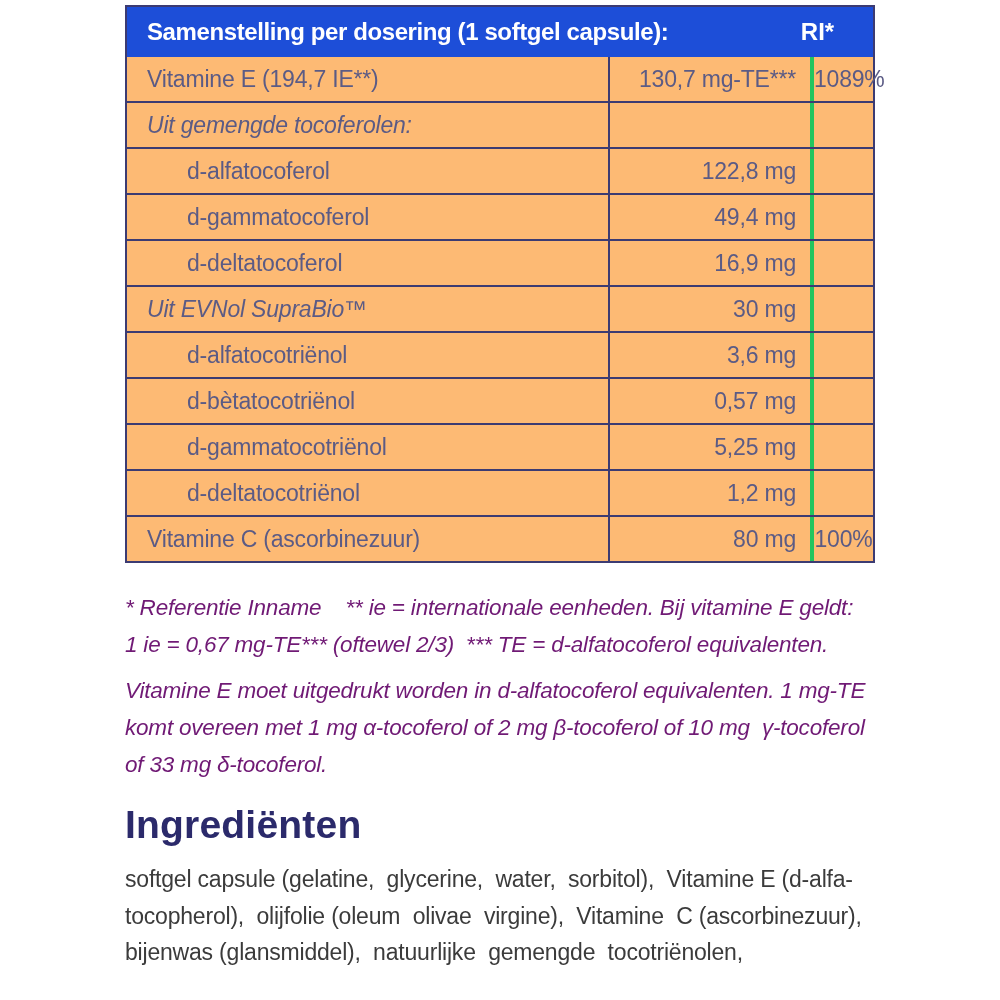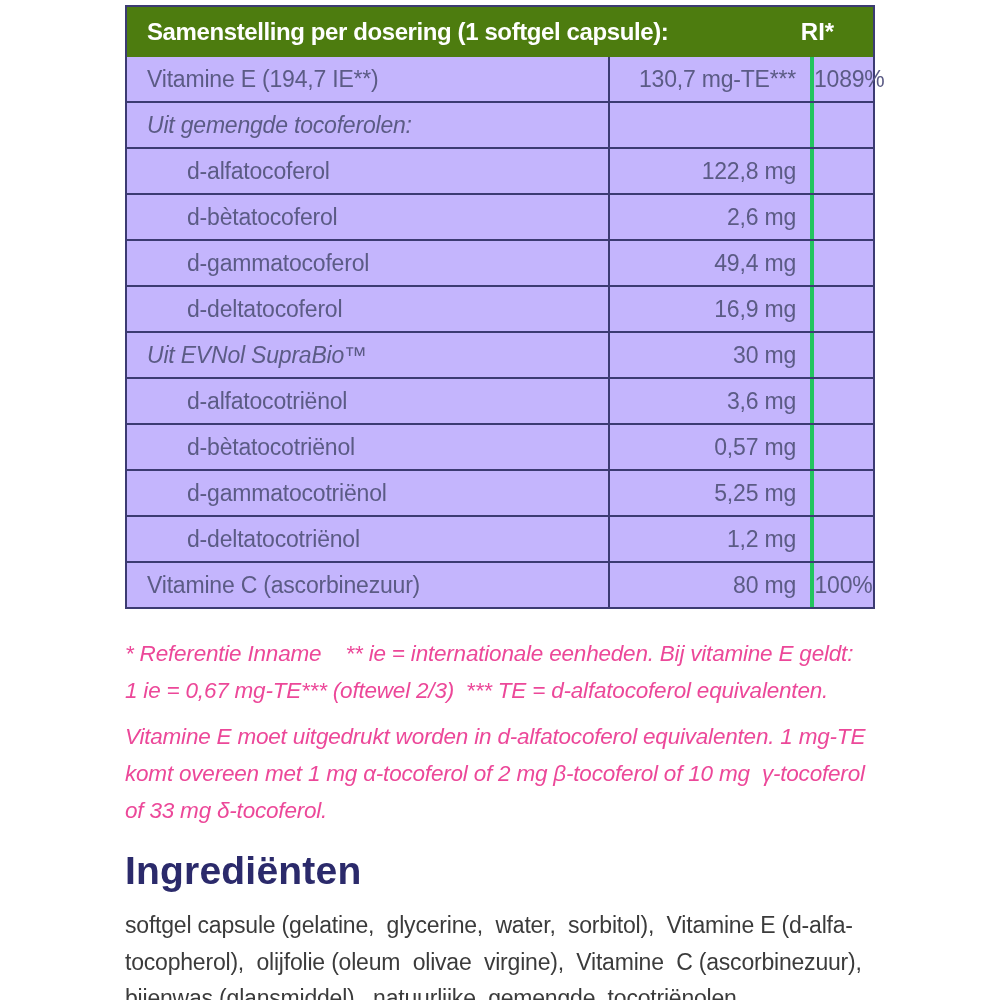--- a/index.html
+++ b/index.html
@@ -17,21 +17,21 @@
     top: 5px;
     width: 750px;
   }
   
   .tbl {
     width: 750px;
     box-sizing: border-box;
     border: 2px solid #3c3b72;
   }
   .tbl-header {
-    background: #4d7c0f;
+    background: #1d4ed8;
     height: 50px;
     display: flex;
     align-items: center;
     justify-content: space-between;
     color: #ffffff;
   }
   .tbl-header .title {
     font-size: 24px;
     font-weight: bold;
     letter-spacing: -0.4px;
@@ -45,21 +45,21 @@
     text-align: center;
     flex: none;
   }
   .tbl-row {
     display: flex;
     height: 44px;
     border-top: 2px solid #3c3b72;
     color: #5b5b85;
     font-size: 23px;
     letter-spacing: -0.2px;
-    background: #c4b5fd;
+    background: #fdba74;
   }
   .cell-name {
     width: 433px;
     flex: none;
     display: flex;
     align-items: center;
     padding-left: 20px;
     box-sizing: border-box;
     white-space: nowrap;
     overflow: hidden;
@@ -82,21 +82,21 @@
     align-items: center;
     justify-content: center;
     border-left: 4px solid #22c55e;
     white-space: nowrap;
   }
   .row-sub .cell-name { padding-left: 60px; }
   .row-group .cell-name { font-style: italic; }
   
   .footnotes {
     margin-top: 26px;
-    color: #ec4899;
+    color: #701a75;
     font-style: italic;
     font-size: 22.5px;
     letter-spacing: -0.2px;
   }
   .fn-line {
     line-height: 37px;
     white-space: pre-wrap;
   }
   .fn-para2 { margin-top: 9px; }
   
@@ -140,25 +140,20 @@
       <div class="cell-amount"></div>
       <div class="cell-ri"></div>
     </div>
 
     <div class="tbl-row row-sub">
       <div class="cell-name">d-alfatocoferol</div>
       <div class="cell-amount">122,8 mg</div>
       <div class="cell-ri"></div>
     </div>
 
-    <div class="tbl-row row-sub">
-      <div class="cell-name">d-bètatocoferol</div>
-      <div class="cell-amount">2,6 mg</div>
-      <div class="cell-ri"></div>
-    </div>
 
     <div class="tbl-row row-sub">
       <div class="cell-name">d-gammatocoferol</div>
       <div class="cell-amount">49,4 mg</div>
       <div class="cell-ri"></div>
     </div>
 
     <div class="tbl-row row-sub">
       <div class="cell-name">d-deltatocoferol</div>
       <div class="cell-amount">16,9 mg</div>

